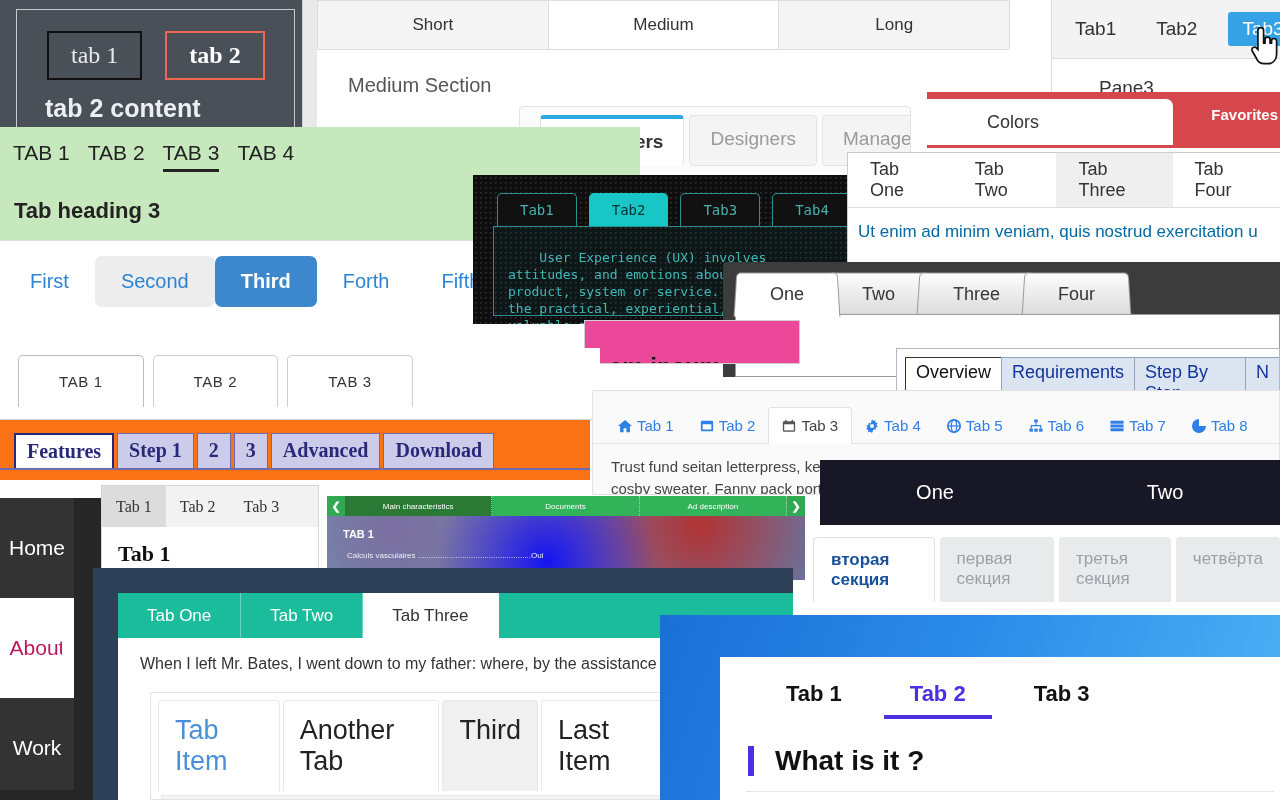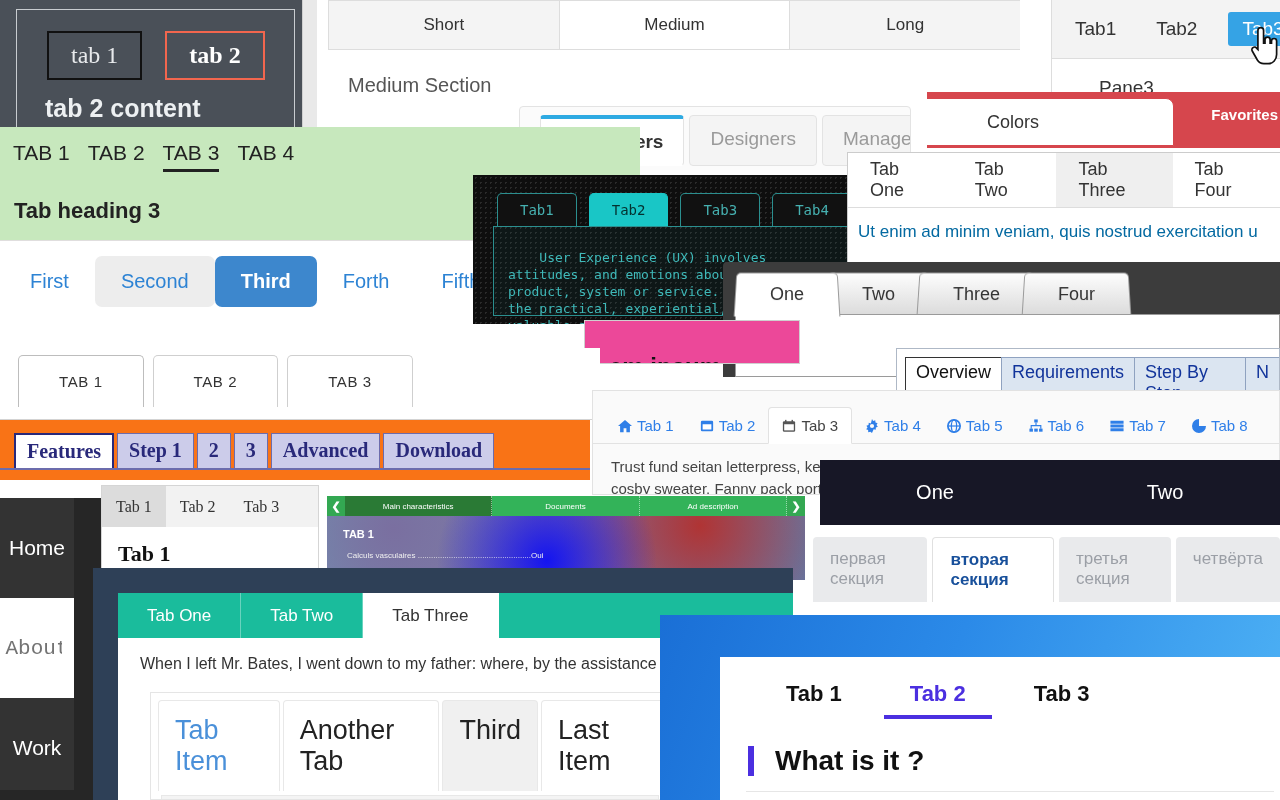--- a/index.html
+++ b/index.html
@@ -19,21 +19,21 @@
   #w-dark-box .btns{display:flex;gap:23px;padding:21px 0 0 30px;}
   #w-dark-box .btn{border:2px solid #111;padding:9px 22px;color:#e8eaec;
      font-family:"Liberation Serif",serif;font-size:24px;background:transparent;}
   #w-dark-box .btn.sel{border-color:#f2664e;color:#fff;font-weight:bold;}
   #w-dark-box .ctitle{margin:14px 0 0 28px;color:#edf0f2;font-weight:bold;
      font-size:25px;font-family:"Liberation Sans",sans-serif;}
   #w-dark-strip{left:303px;top:0;width:14px;height:133px;background:#e9e9e9;}
 
   
   #w-sml{left:317px;top:0;width:703px;height:133px;background:#fff;}
-  #w-sml .bar{display:flex;height:49px;margin-left:11px;width:692px;
+  #w-sml .bar{display:flex;height:49px;width:692px;
      border-bottom:1px solid #ddd;}
   #w-sml .t{flex:1;display:flex;align-items:center;justify-content:center;
      font-size:17px;color:#333;background:#fff;border:1px solid #ddd;
      border-bottom:none;margin-right:-1px;}
   #w-sml .t.off{background:#f4f4f4;}
   #w-sml .sect{margin:24px 0 0 31px;font-size:20px;color:#555;}
   #w-sml-top{left:317px;top:0;width:703px;height:10px;background:#e8e8e8;}
 
   
   #w-dev{left:519px;top:106px;width:392px;height:80px;background:#fbfbfb;
@@ -154,21 +154,21 @@
   #w-feat .t{background:#ccccea;border:1px solid #6c6cac;border-bottom:none;
      padding:5px 11px;font-size:20px;font-weight:bold;color:#29297a;
      font-family:"Liberation Serif",serif;}
   #w-feat .t.on{background:#fff;border:2px solid #29297a;border-bottom:none;}
   #w-feat .rule{position:absolute;left:0;right:0;top:48px;height:2px;background:#6c6cac;}
 
   
   #w-side{left:0;top:498px;width:74px;height:302px;background:#333;}
   #w-side .i{height:100px;display:flex;align-items:center;justify-content:center;
      color:#fff;font-size:21px;position:relative;}
-  #w-side .i.on{background:#fff;color:#737373;font-family:Liberation Mono, monospace;}
+  #w-side .i.on{background:#fff;color:#be185d;}
   #w-side .i.on:after{content:"";position:absolute;right:-12px;top:38px;
      border:12px solid transparent;border-left-color:#fff;}
   #w-side-b{left:74px;top:498px;width:28px;height:302px;background:#262626;}
 
   
   #w-serif{left:101px;top:485px;width:218px;height:115px;background:#fff;
      border:1px solid #d5d5d5;}
   #w-serif .bar{display:flex;background:#f2f2f2;height:41px;align-items:center;}
   #w-serif .t{padding:0 14px;font-size:16px;color:#333;line-height:41px;height:41px;
      font-family:"Liberation Serif",serif;}
@@ -492,22 +492,22 @@
 
 <div class="layer" id="w-onetwo">
   <div class="bar">
     <div class="t">One</div>
     <div class="t">Two</div>
   </div>
 </div>
 
 <div class="layer" id="w-ru">
   <div class="bar">
+    <div class="t on">вторая секция</div>
     <div class="t">первая секция</div>
-    <div class="t on">вторая секция</div>
     <div class="t">третья секция</div>
     <div class="t">четвёрта</div>
   </div>
   <div class="body">Нормаль к поверхности, общеизвестно, концентрирует анормал</div>
 </div>
 
 <div class="layer" id="w-teal">
   <div class="card">
     <div class="bar">
       <div class="t">Tab One</div>

